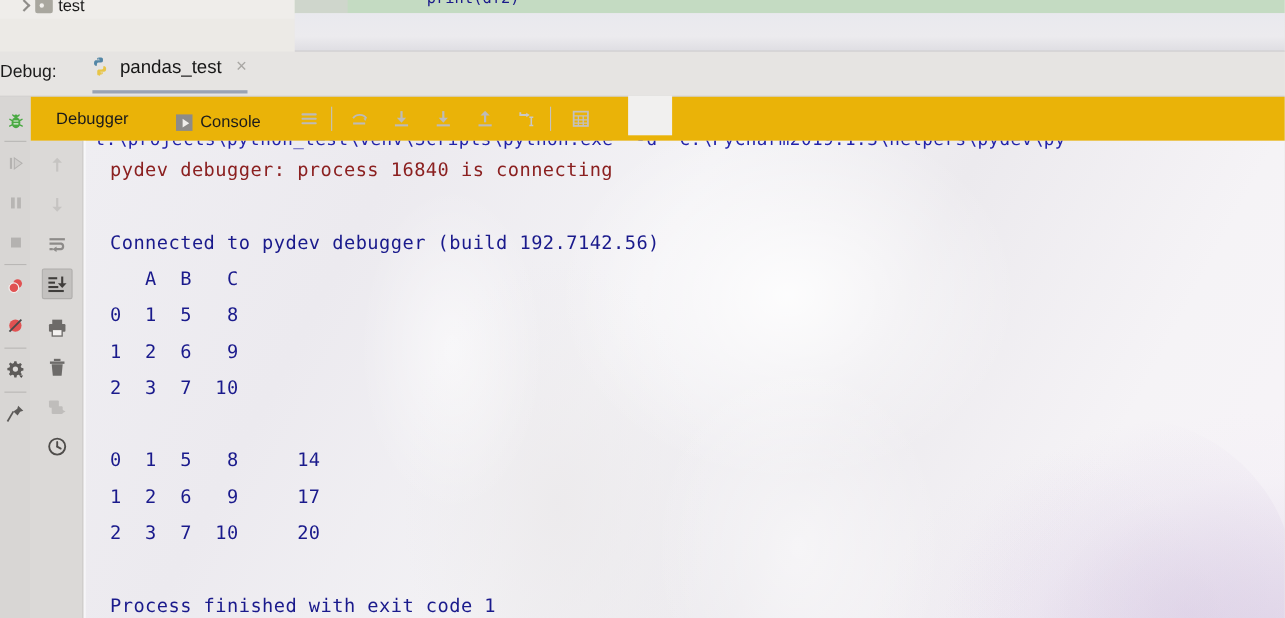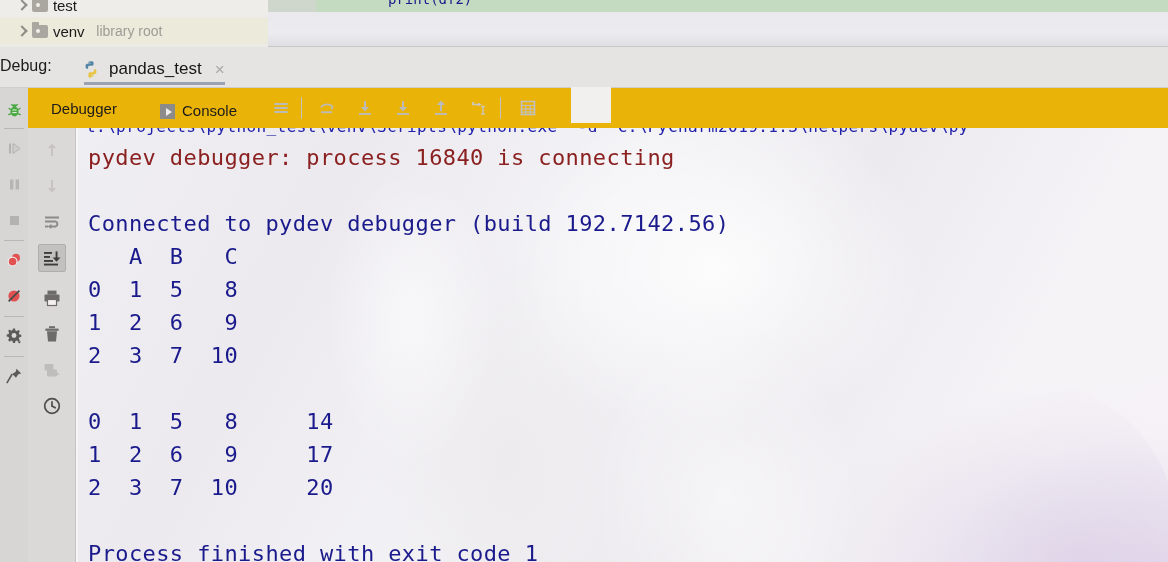--- a/index.html
+++ b/index.html
@@ -74,21 +74,21 @@
   }
   .debug-bar::after {
     content: ""; position: absolute; left: 0; bottom: 0; width: 100%; height: 1px;
     background: #cfcdcb;
   }
   .debug-label {
     position: absolute; left: 0; top: 10px; font-size: 16px; color: #1b1b1b;
   }
   .run-tab {
     position: absolute; left: 78px; top: 4px; height: 36px;
-    display: flex; align-items: center; gap: 9px; padding: 0 8px 0 4px;
+    display: flex; align-items: flex-start; gap: 9px; padding: 0 8px 0 4px;
   }
   .run-tab::after {
     content: ""; position: absolute; left: 6px; bottom: 2px; right: 8px; height: 3px;
     background: #9aa3b3;
   }
   .py-ico { width: 18px; height: 18px; position: relative; flex: none; }
   .py-ico svg { display: block; }
   .run-tab-label { font-size: 17px; color: #161616; }
   .tab-close {
     font-size: 17px; color: #a9a7a4; line-height: 1; margin-left: 4px; font-weight: 300;
@@ -163,23 +163,23 @@
       radial-gradient(ellipse 420px 300px at 1090px 470px, rgba(196,178,214,0.40) 0%, rgba(232,226,240,0.10) 55%, rgba(255,255,255,0) 75%),
       radial-gradient(ellipse 260px 400px at 880px 560px, rgba(214,198,226,0.30) 0%, rgba(255,255,255,0) 70%),
       radial-gradient(ellipse 300px 240px at 640px 140px, rgba(255,255,255,0.85) 0%, rgba(255,255,255,0) 70%),
       radial-gradient(ellipse 200px 320px at 430px 330px, rgba(236,234,236,0.9) 0%, rgba(255,255,255,0) 70%),
       linear-gradient(118deg, #efeef2 0%, #eceaef 22%, #f3f2f5 44%, #eceaee 62%, #f5f3f6 82%, #f7f3f8 100%);
   }
   .console-blob {
     position: absolute; border-radius: 50%; pointer-events: none;
   }
   .line {
-    position: absolute; left: 12px;
+    position: absolute; left: 24px;
     font-family: "DejaVu Sans Mono", monospace;
-    font-size: 22px; letter-spacing: .4px; white-space: pre;
+    font-size: 17px; letter-spacing: .4px; white-space: pre;
     color: #1a1a8c;
   }
   .line.err { color: #8b2020; }
   .line.cmd { color: #2222aa; }
 
   .watermark {
     position: absolute; right: 16px; bottom: 6px;
     font-size: 15px; color: #b9b6bd; white-space: nowrap;
     font-family: "DejaVu Sans", sans-serif;
   }
@@ -193,26 +193,20 @@
 </head>
 <body>
 
 <div id="root">
 
   <div class="tree-strip">
     <div class="tree-row tree-row-test">
       <span class="chevron"></span>
       <span class="folder-ico"></span>
       <span class="tree-label">test</span>
-    </div>
-    <div class="tree-row tree-row-venv">
-      <span class="chevron"></span>
-      <span class="folder-ico"></span>
-      <span class="tree-label">venv</span>
-      <span class="tree-tag">library root</span>
     </div>
   </div>
 
   <div class="editor-sliver">
     <div class="gutter"></div>
     <div class="editor-code">print(df2)</div>
   </div>
   <div class="editor-blank"></div>
 
   <div class="debug-bar">

